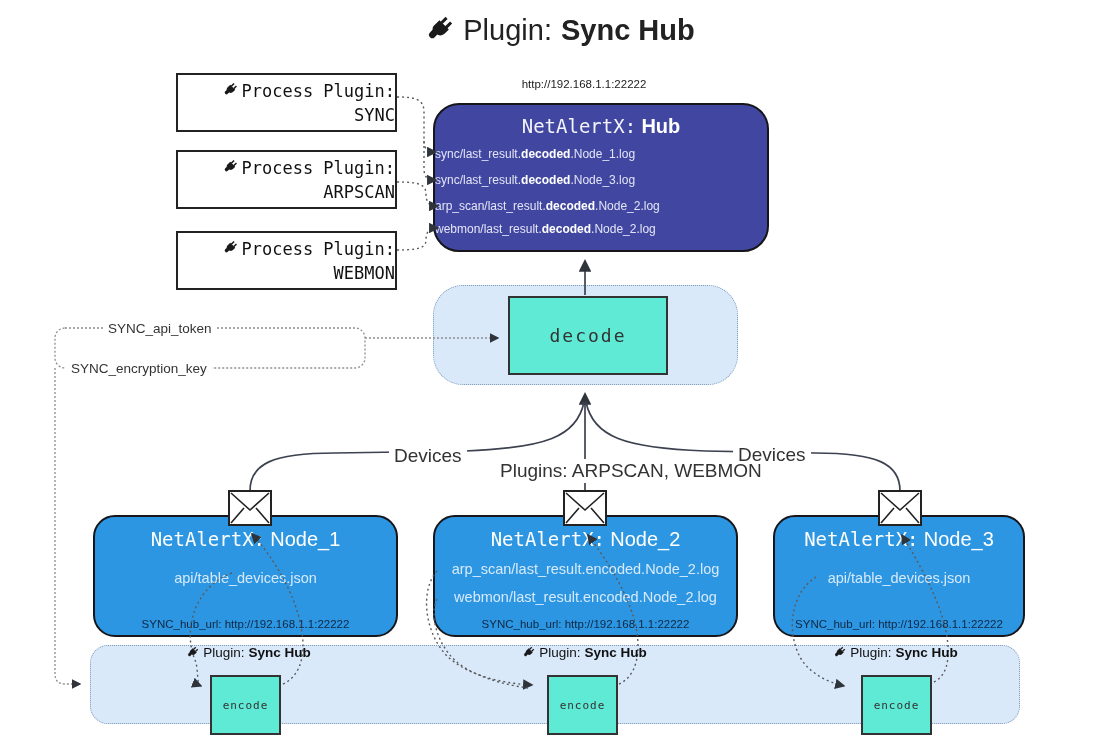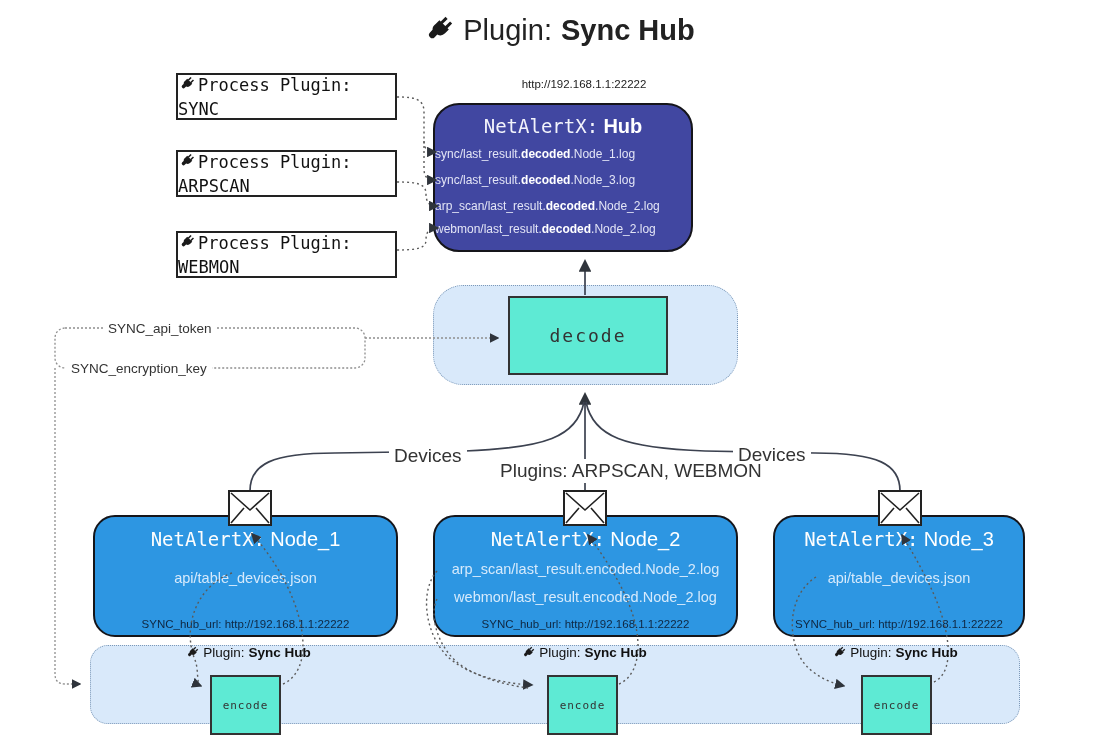--- a/index.html
+++ b/index.html
@@ -11,28 +11,28 @@
   html,body{width:1117px;height:754px}
   body{position:relative;background:#ffffff;font-family:"Liberation Sans",sans-serif;color:#1a1a1a;overflow:hidden}
   .mono{font-family:"DejaVu Sans Mono",monospace}
   .abs{position:absolute}
 
   
   .title{left:0;top:14px;width:1117px;display:flex;justify-content:center;align-items:center;gap:9px;font-size:29px;color:#222}
   .title .t-name{font-weight:bold}
 
   
-  .pbox{left:176px;width:221px;height:47px;border:2px solid #222;background:#fff;
-        display:flex;flex-direction:column;justify-content:center;align-items:flex-start;
+  .pbox{left:176px;width:221px;height:59px;border:2px solid #222;background:#fff;
+        display:flex;flex-direction:column;justify-content:center;align-items:flex-end;
         font-size:17px;color:#111;line-height:24px}
   .pbox .row{display:flex;align-items:center;gap:3px}
 
   
   .huburl{left:433px;top:78px;width:302px;text-align:center;font-size:11.5px;color:#222}
-  .hub{left:433px;top:103px;width:260px;height:149px;background:var(--hub_bg);
+  .hub{left:433px;top:103px;width:336px;height:149px;background:var(--hub_bg);
        border:2px solid #15151a;border-radius:26px;color:var(--hub_text);overflow:hidden}
   .hub .htitle{padding-top:9px;text-align:center;font-size:19px;line-height:25px;color:#f2f3fb}
   .hub .htitle b{font-family:"Liberation Sans",sans-serif;font-weight:bold;color:#fff;font-size:20px}
   .hub .hline{font-size:12px;white-space:nowrap}
   .hub .hline b{color:#fff}
   .hl1{margin-top:2px;line-height:26px}.hl2{line-height:27px}.hl3{line-height:25px}.hl4{line-height:20px}
 
   
   .panel{background:var(--panel_bg);border:1.7px dotted var(--panel_border)}
   .decode-panel{left:433px;top:285px;width:305px;height:100px;border-radius:30px}

